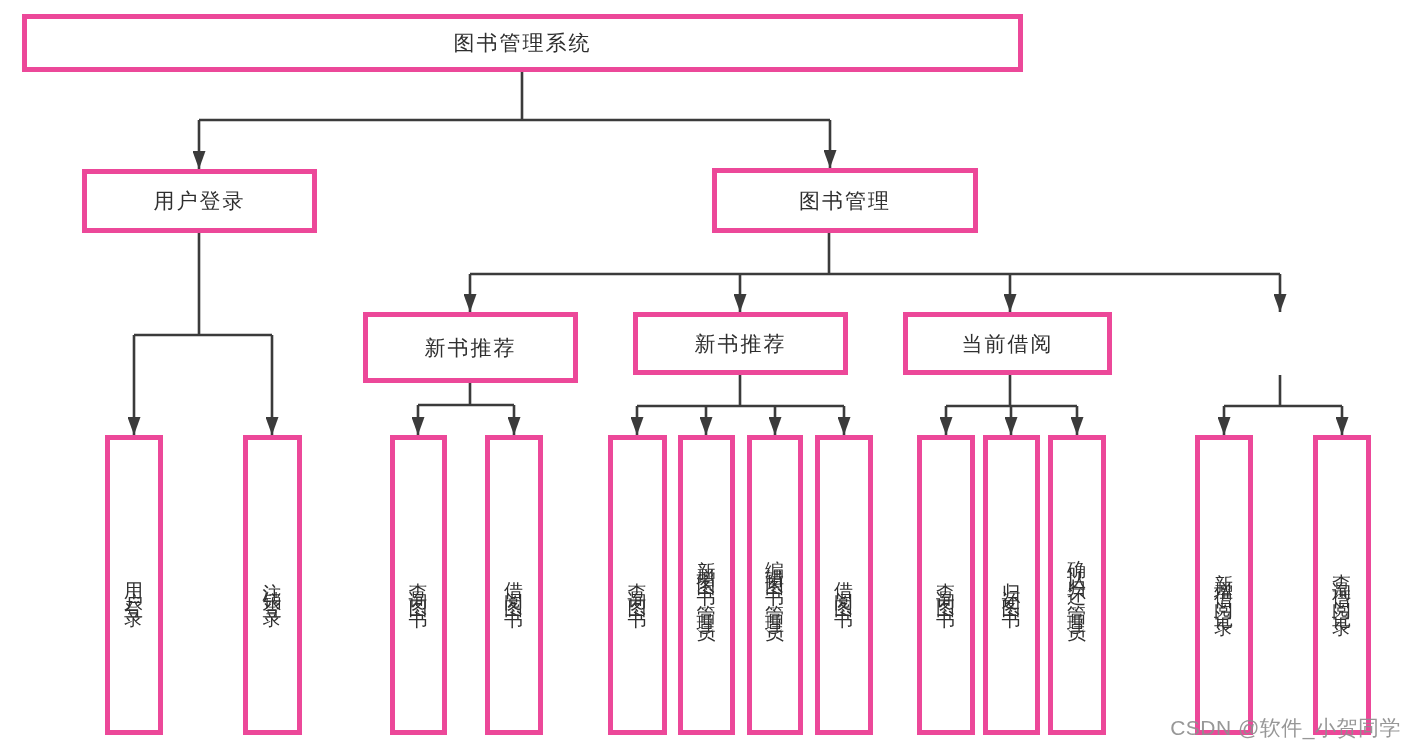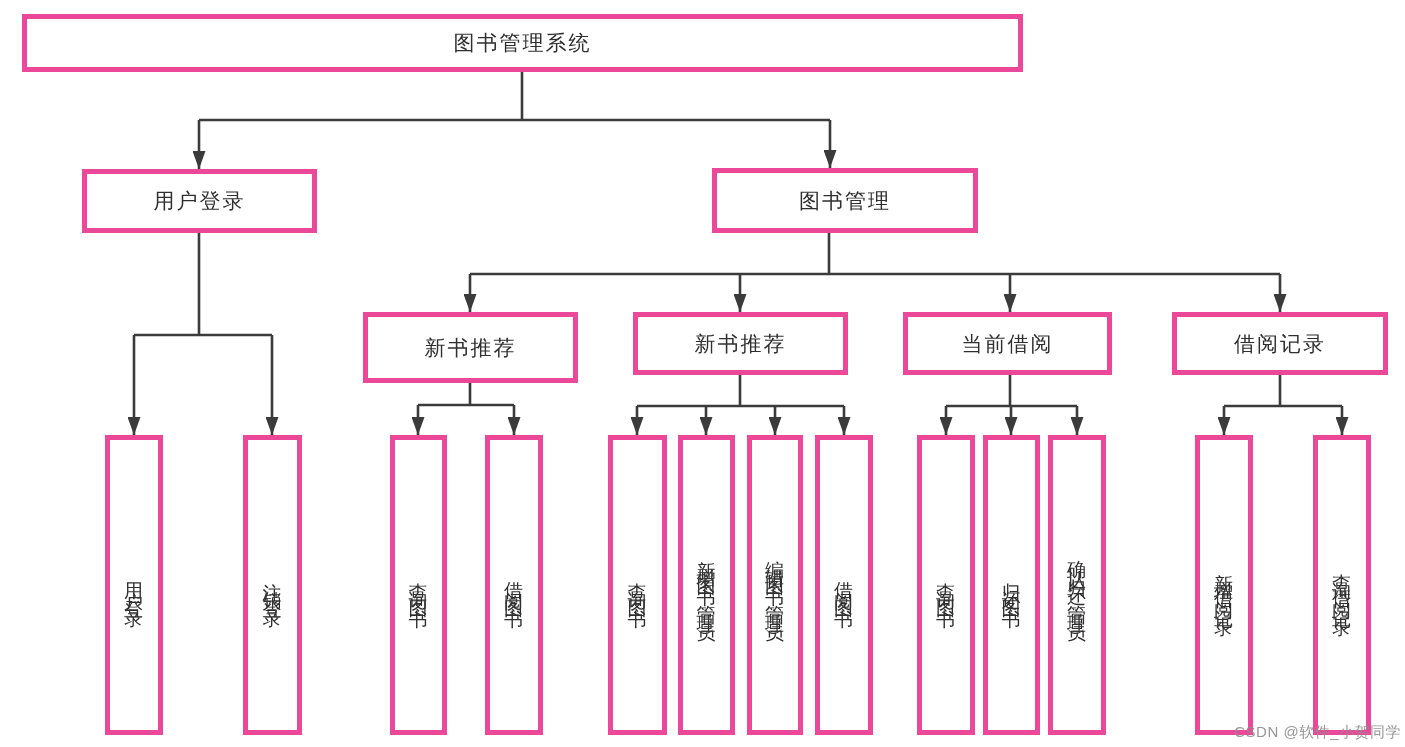--- a/index.html
+++ b/index.html
@@ -17,21 +17,21 @@
   .box.h span{
     font-size:21px;letter-spacing:2px;color:#2f2f2f;white-space:nowrap;
   }
   .box.v span{
     writing-mode:vertical-rl;text-orientation:mixed;
     font-size:19px;letter-spacing:9px;color:#2f2f2f;line-height:1;
   }
   .box.v.long span{letter-spacing:9px;}
   .watermark{
     position:absolute;right:4px;bottom:5px;z-index:6;
-    font-size:15px;color:rgba(142,142,142,0.92);letter-spacing:0.5px;white-space:nowrap;
+    font-size:21px;color:rgba(142,142,142,0.92);letter-spacing:0.5px;white-space:nowrap;
   }
 </style>
 </head>
 <body>
 
 <div class="stage">
 
   <svg class="wires" viewBox="0 0 1405 747">
     <defs>
       <marker id="arrow" markerUnits="userSpaceOnUse" markerWidth="18" markerHeight="13" viewBox="0 0 18 13" refX="18" refY="6.5" orient="auto">
@@ -100,23 +100,20 @@
 
   <div class="box h" style="left:363px;top:312px;width:215px;height:71px">
     <span>新书推荐</span>
   </div>
   <div class="box h" style="left:633px;top:312px;width:215px;height:63px">
     <span>新书推荐</span>
   </div>
   <div class="box h" style="left:903px;top:312px;width:209px;height:63px">
     <span>当前借阅</span>
   </div>
-  <div class="box h" style="left:1172px;top:312px;width:216px;height:63px">
-    <span>借阅记录</span>
-  </div>
 
   <div class="box v" style="left:105px;top:435px;width:58px;height:300px">
     <span>用户登录</span>
   </div>
   <div class="box v" style="left:243px;top:435px;width:59px;height:300px">
     <span>注销登录</span>
   </div>
 
   <div class="box v" style="left:390px;top:435px;width:57px;height:300px">
     <span>查询图书</span>

